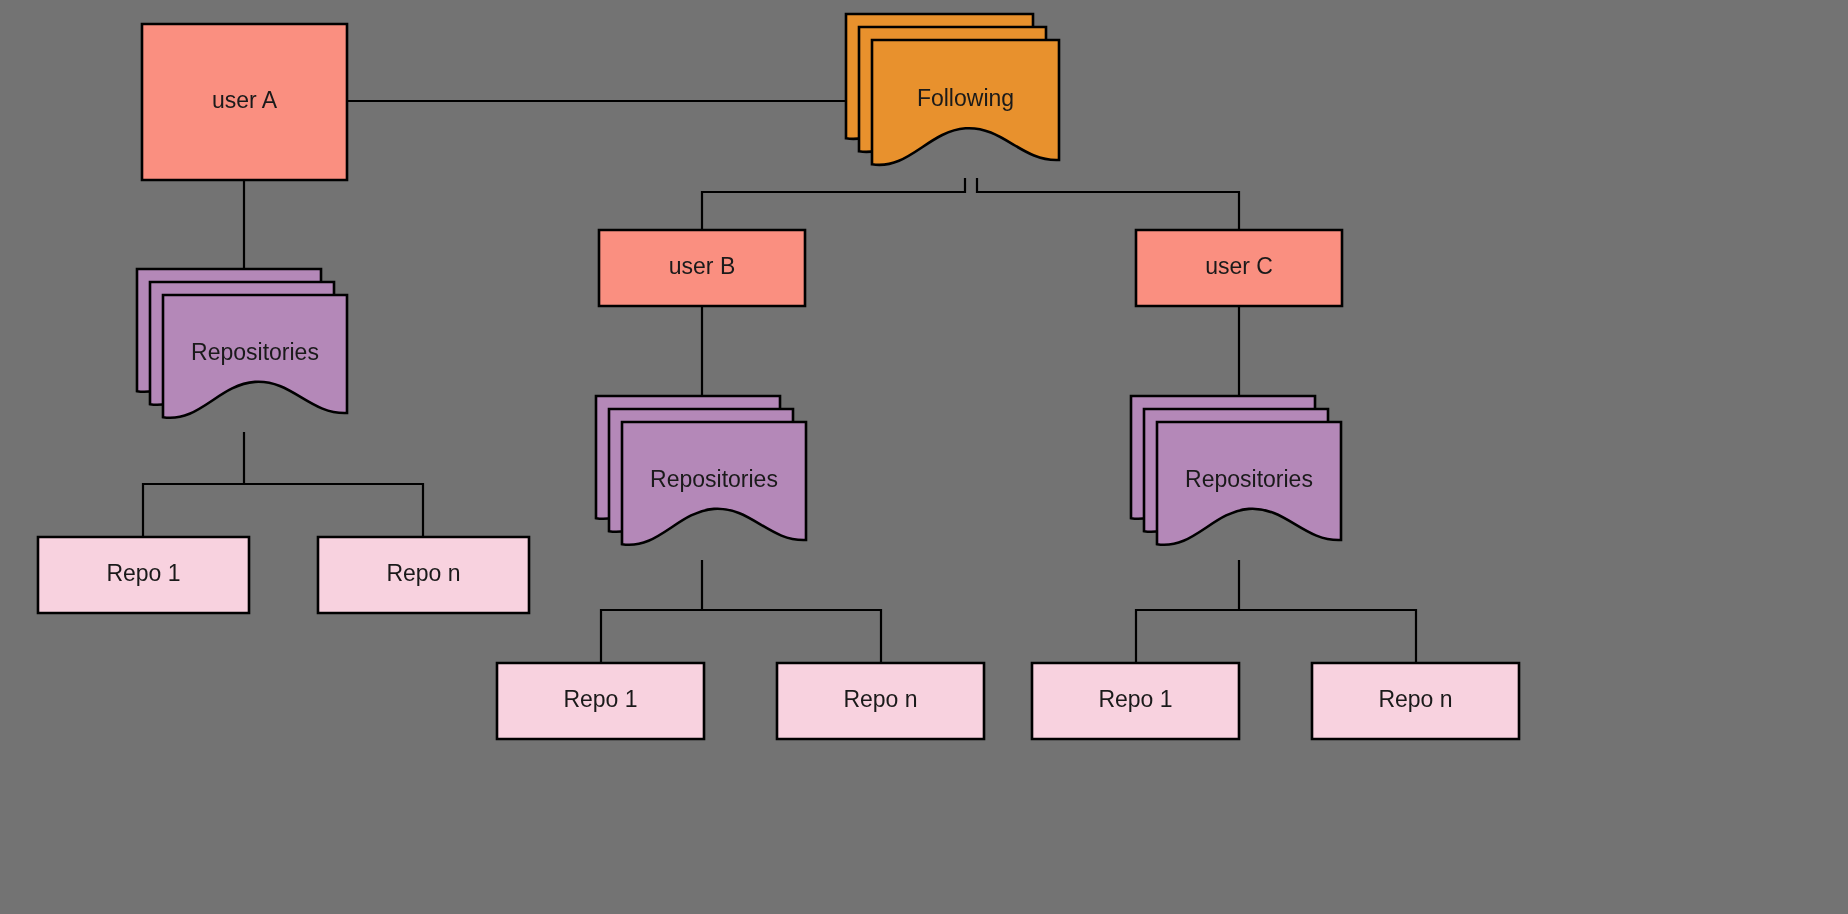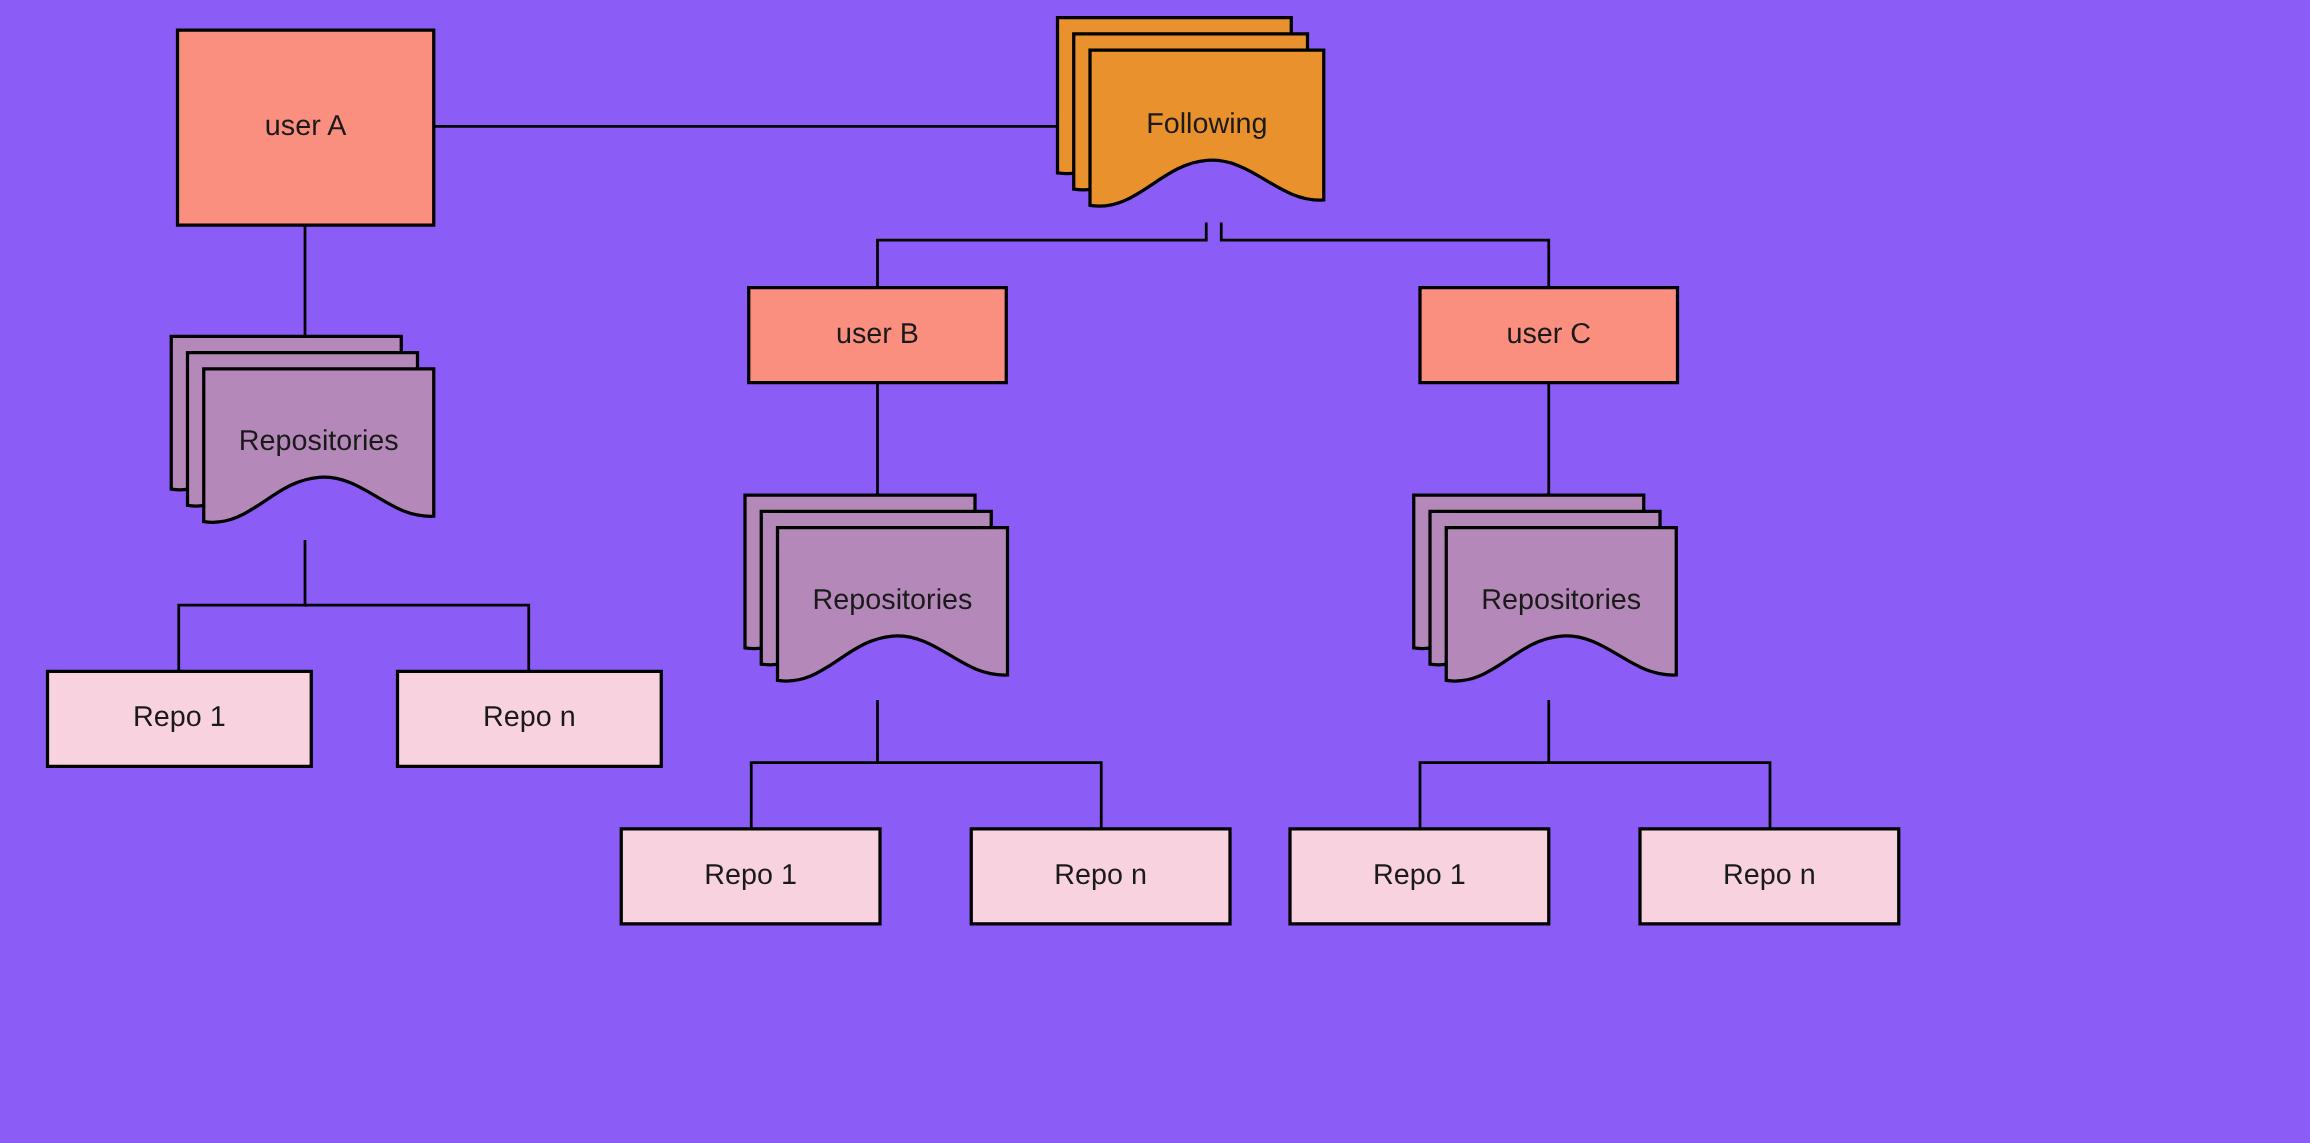--- a/index.html
+++ b/index.html
@@ -11,21 +11,21 @@
   body {
     width: 1848px;
     height: 914px;
     font-family: "Liberation Sans", sans-serif;
     overflow: hidden;
   }
   #diagram-root {
     position: relative;
     width: 1848px;
     height: 914px;
-    background: #8b5cf6;
+    background: #737373;
     text-align: right;
   }
   svg#diagram-svg {
     display: block;
     width: 1848px;
     height: 914px;
   }
   .node-label {
     font-family: "Liberation Sans", sans-serif;
     font-size: 23px;

